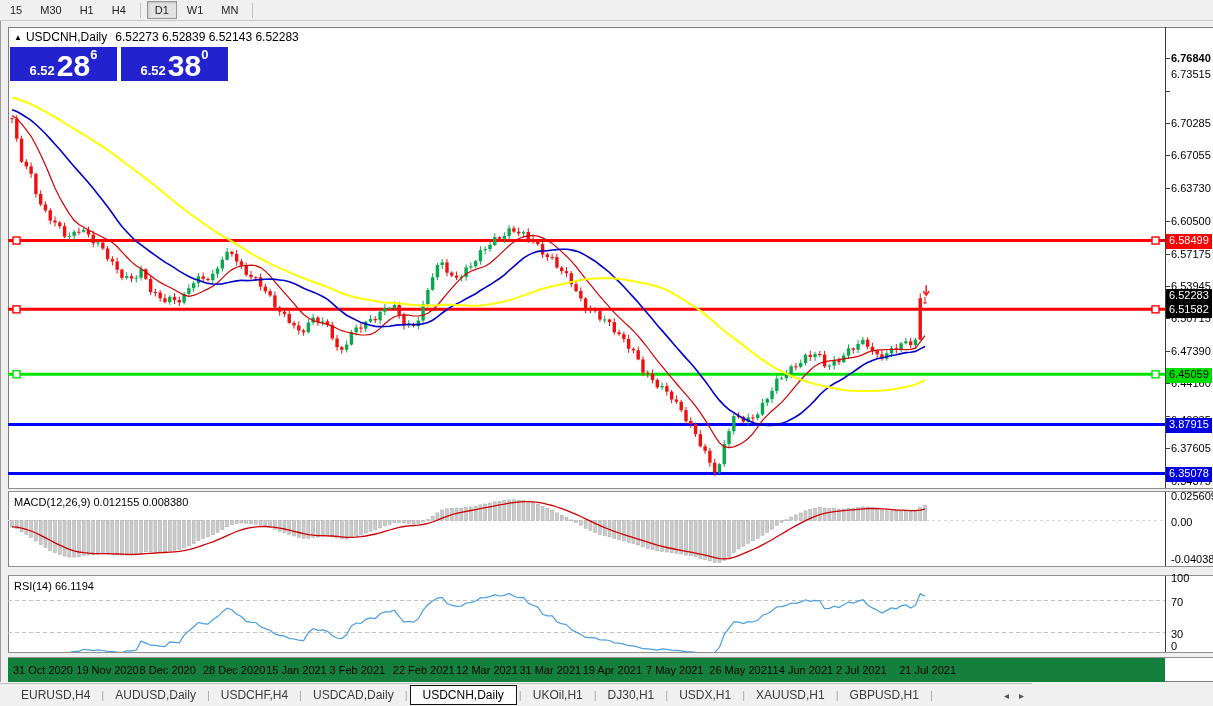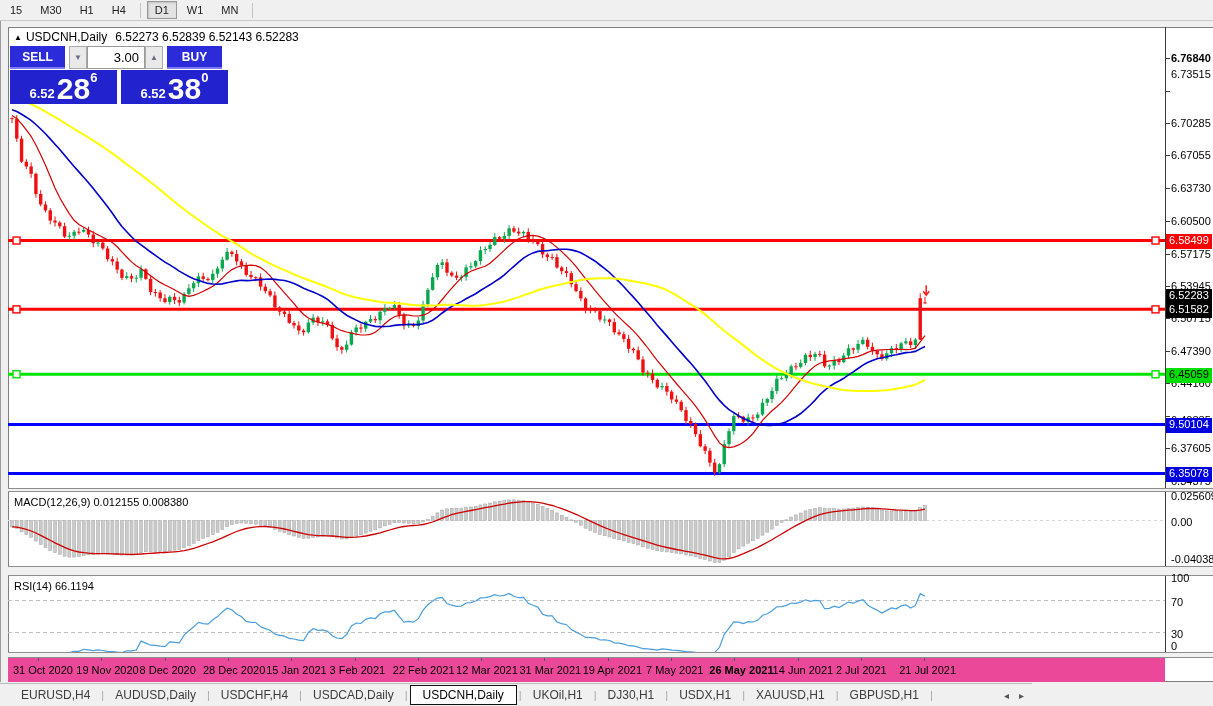--- a/index.html
+++ b/index.html
@@ -33,21 +33,21 @@
   .tp-sup{font-size:13px;font-weight:bold;align-self:flex-start;line-height:12px;margin-top:2px}
   
   svg{position:absolute;overflow:hidden}
   
   .tick-label{position:absolute;left:1171px;font-size:11px;white-space:nowrap}
   .tick-dash{position:absolute;left:1165px;width:5px;height:1px;background:#3a3a3a}
   .price-tag{position:absolute;left:1166px;height:15px;line-height:13px;padding:0 3px;font-size:11px;white-space:nowrap}
   .panel-label{position:absolute;left:14px;font-size:11px;color:#000;white-space:nowrap}
   .sub-tick{position:absolute;font-size:11px;left:1171px;white-space:nowrap}
   
-  .date-axis{position:absolute;left:8px;top:658px;width:1157px;height:24px;background:#ec4899}
+  .date-axis{position:absolute;left:8px;top:658px;width:1157px;height:24px;background:#15803d}
   .date-label{position:absolute;top:6px;font-size:11px;white-space:nowrap}
   .date-tick{position:absolute;top:0;width:1px;height:3px;background:#555}
   
   .tabbar{position:absolute;left:0;top:683px;width:1032px;height:23px;background:#f0f0f0;border-top:1px solid #bdbdbd;display:flex;align-items:center;box-sizing:border-box}
   .tab{padding:2px 9px;color:#3c3c3c;font-size:12px;white-space:nowrap;cursor:pointer}
   .tab.active{background:#fff;border:1px solid #111;color:#000;padding:2px 12px}
   .tab-sep{color:#a8a8a8;margin:0 2px}
   .tab-nav{margin-left:auto;margin-right:8px;color:#555;font-size:10px;display:flex;gap:10px}
 </style>
 </head>
@@ -674,33 +674,20 @@
 <div class="vsep"></div>
 <div class="splitter" style="top:488px;height:4px"></div>
 <div class="splitter" style="top:566px;height:10px"></div>
 <div class="splitter" style="top:652px;height:6px"></div>
 
 <div class="chart-title">
   <span class="arr">▲</span><span>USDCNH,Daily</span><span class="ohlc">6.52273 6.52839 6.52143 6.52283</span>
 </div>
 
 <div class="trade-panel">
-  <div class="tp-row1">
-    <div class="tp-btn">SELL</div>
-    <div class="tp-gap"></div>
-    <div class="tp-spin">
-        <span>▼</span>
-      </div>
-    <input class="tp-input" readonly="" value="3.00" style="">
-    <div class="tp-spin">
-        <span>▲</span>
-      </div>
-    <div class="tp-gap"></div>
-    <div class="tp-btn">BUY</div>
-  </div>
   <div class="tp-row2">
     <div class="tp-price">
       <span class="tp-small">6.52</span>
         <span class="tp-big">28</span>
         <span class="tp-sup">6</span>
     </div>
     <div class="tp-price">
       <span class="tp-small">6.52</span>
         <span class="tp-big">38</span>
         <span class="tp-sup">0</span>
@@ -737,21 +724,21 @@
     <div class="tick-dash" style="top: 416.303px;"></div>
     <div class="tick-label" style="top: 414px;">6.40835</div>
     <div class="tick-dash" style="top: 448.442px;"></div>
     <div class="tick-label" style="top: 442.442px;">6.37605</div>
     <div class="tick-dash" style="top: 480.582px;"></div>
     <div class="tick-label" style="top: 474.582px;">6.34375</div>
     <div class="price-tag" style="top: 289.391px; background: rgb(0, 0, 0); color: rgb(255, 255, 255);">6.52283</div>
     <div class="price-tag" style="top: 234.04px; background: rgb(255, 0, 0); color: rgb(255, 255, 255);">6.58499</div>
     <div class="price-tag" style="top: 302.866px; background: #000000; color: rgb(255, 255, 255);">6.51582</div>
     <div class="price-tag" style="top: 367.772px; background: rgb(0, 221, 0); color: rgb(0, 0, 0);">6.45059</div>
-    <div class="price-tag" style="top: 417.922px; background: rgb(0, 0, 224); color: rgb(255, 255, 255);">9.50104</div>
+    <div class="price-tag" style="top: 417.922px; background: rgb(0, 0, 224); color: rgb(255, 255, 255);">3.87915</div>
     <div class="price-tag" style="top: 467.087px; background: rgb(0, 0, 224); color: rgb(255, 255, 255);">6.35078</div>
   </div>
 <div id="macd-axis">
     <div class="sub-tick" style="top: 489.5px;">0.025609</div>
     <div class="sub-tick" style="top: 515.5px;">0.00</div>
     <div class="sub-tick" style="top: 553px;">-0.040386</div>
   </div>
 <div id="rsi-axis">
     <div class="sub-tick" style="top: 571.5px;">100</div>
     <div class="sub-tick" style="top: 595.5px;">70</div>
@@ -775,21 +762,21 @@
     <div class="date-label" style="left: 384.8px;">22 Feb 2021</div>
     <div class="date-tick" style="left: 473.1px;"></div>
     <div class="date-label" style="left: 448.1px;">12 Mar 2021</div>
     <div class="date-tick" style="left: 536.4px;"></div>
     <div class="date-label" style="left: 511.4px;">31 Mar 2021</div>
     <div class="date-tick" style="left: 599.7px;"></div>
     <div class="date-label" style="left: 574.7px;">19 Apr 2021</div>
     <div class="date-tick" style="left: 663px;"></div>
     <div class="date-label" style="left: 638px;">7 May 2021</div>
     <div class="date-tick" style="left: 726.3px;"></div>
-    <div class="date-label" style="left: 701.3px; font-weight: bold;">26 May 2021</div>
+    <div class="date-label" style="left: 701.3px;">26 May 2021</div>
     <div class="date-tick" style="left: 789.6px;"></div>
     <div class="date-label" style="left: 764.6px;">14 Jun 2021</div>
     <div class="date-tick" style="left: 852.9px;"></div>
     <div class="date-label" style="left: 827.9px;">2 Jul 2021</div>
     <div class="date-tick" style="left: 916.2px;"></div>
     <div class="date-label" style="left: 891.2px;">21 Jul 2021</div>
   </div>
 <div class="tabbar" id="tabbar">
     <div style="width: 12px;"></div>
     <div class="tab">EURUSD,H4</div>

